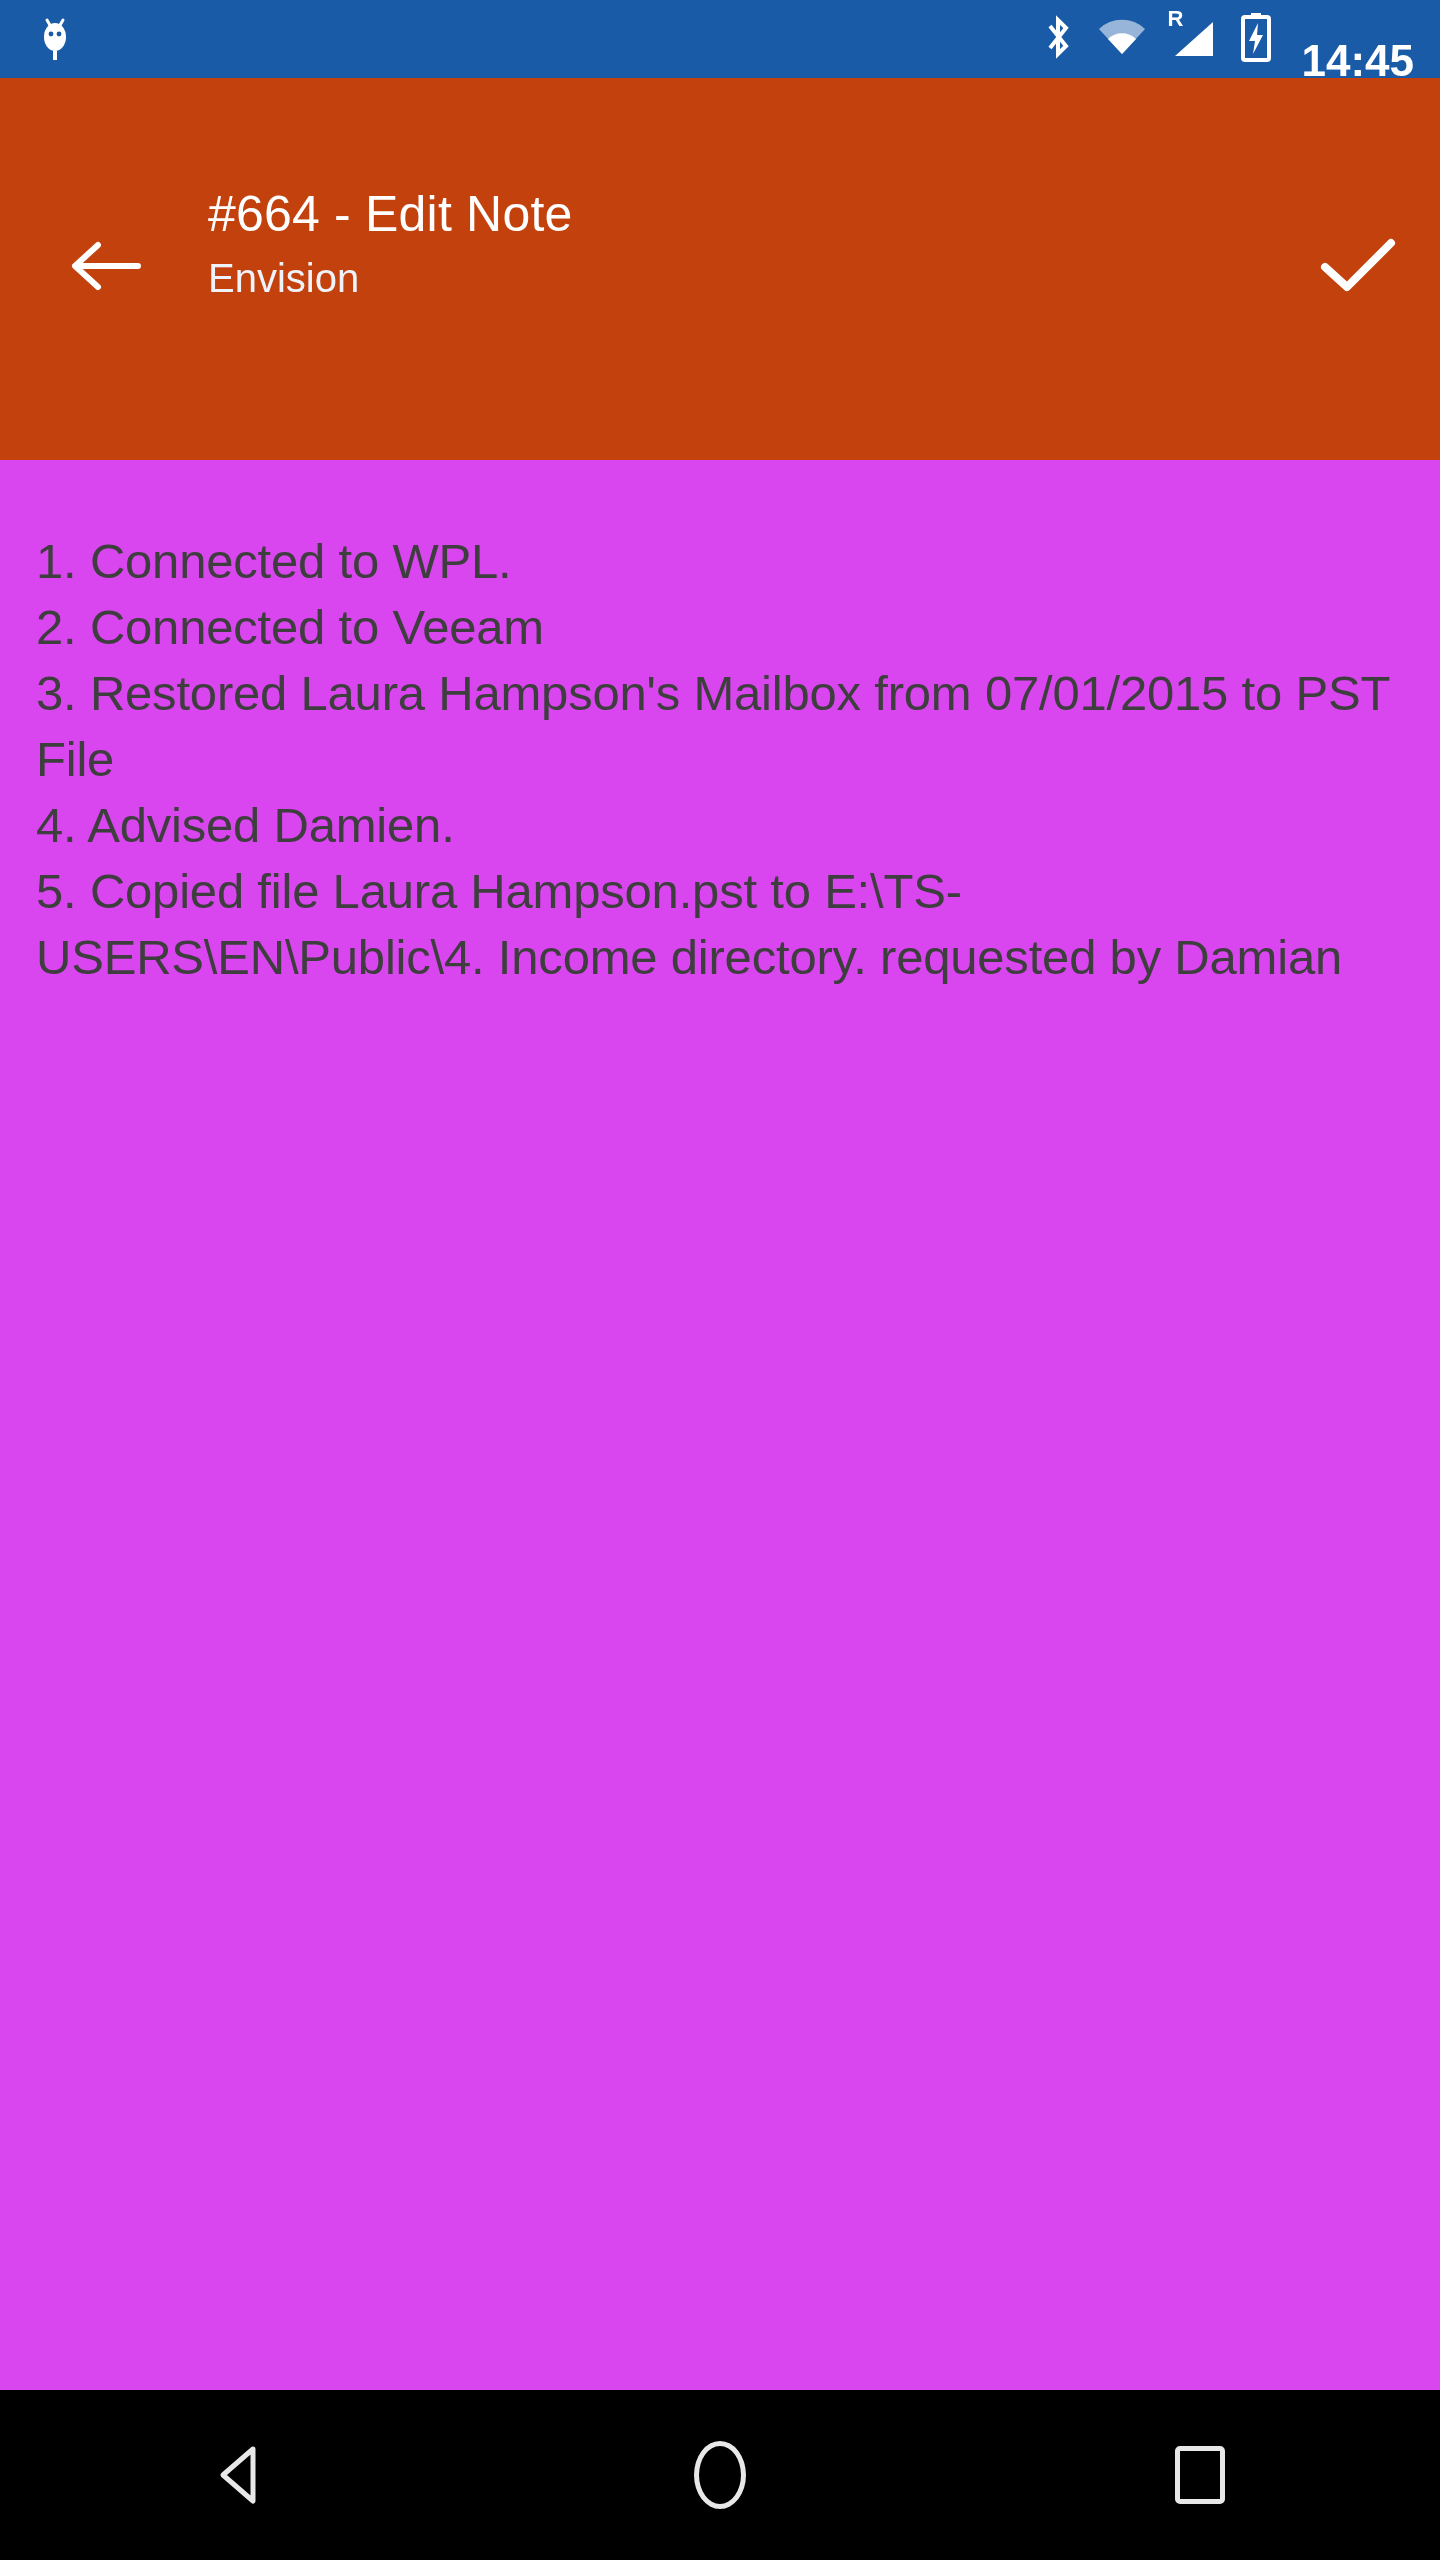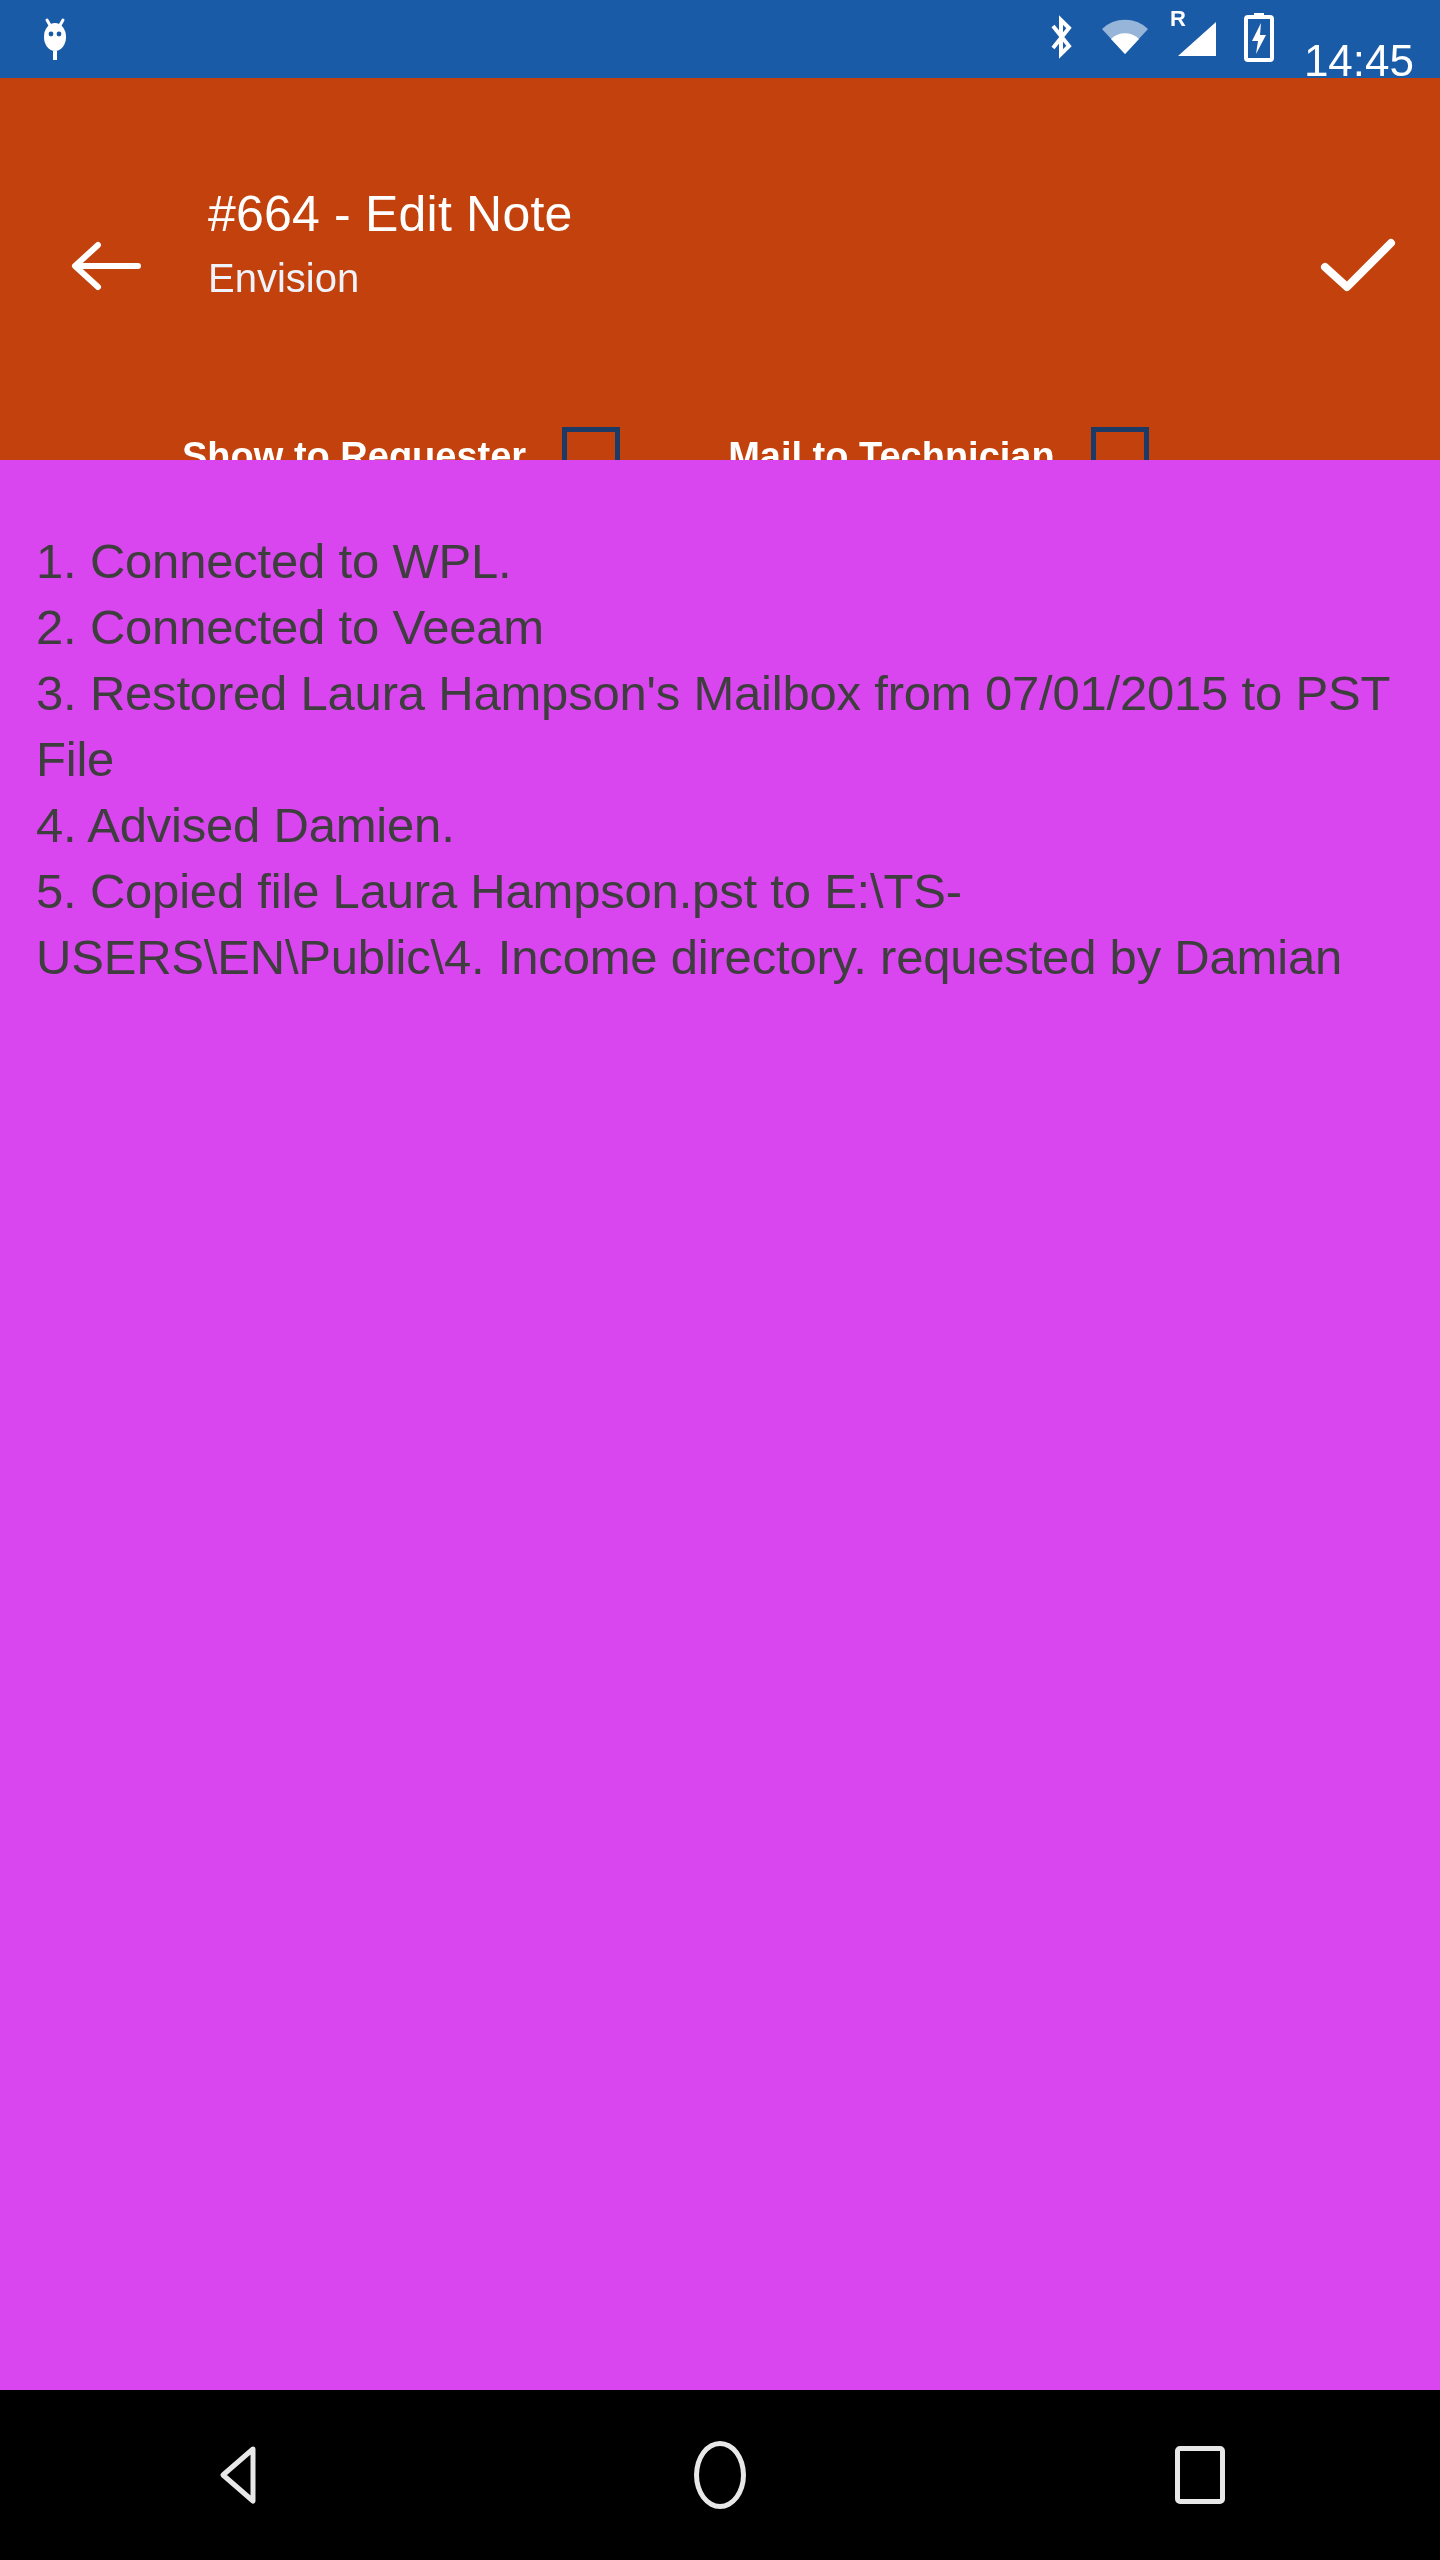--- a/index.html
+++ b/index.html
@@ -21,21 +21,21 @@
     width:1440px; height:78px;
     background:#1a5ba8;
     display:flex; align-items:center;
     padding:0 26px 0 34px;
   }
   #status-left { display:flex; align-items:center; flex:0 0 auto; }
   #status-spacer { flex:1 1 auto; }
   #status-right { display:flex; align-items:center; gap:22px; flex:0 0 auto; }
   .sb-icon { display:block; }
   #status-clock {
-    color:#ffffff; font-size:44px; font-weight:400;
+    color:#ffffff; font-size:44px; font-weight:700;
     letter-spacing:0px; line-height:1; margin-left:6px;
     white-space:nowrap;
     margin-top:44px;
   }
   #sig-wrap { position:relative; display:flex; align-items:flex-end; }
   #roam-letter {
     position:absolute; left:-2px; top:-10px;
     color:#ffffff; font-size:22px; font-weight:700; line-height:1;
   }
 
@@ -207,33 +207,20 @@
       <div id="page-title">#664 - Edit Note</div>
       <div id="page-subtitle">Envision</div>
     </div>
 
     <div id="confirm-button">
       <svg width="78" height="62" viewBox="0 0 78 62">
         <path d="M6 32 L28 52 L72 8" stroke="#ffffff" stroke-width="8" fill="none" stroke-linecap="round" stroke-linejoin="round"></path>
       </svg>
     </div>
 
-    <div id="options-row">
-
-      <div class="option-group" id="option-show-requester">
-        <span class="option-label">Show to Requester</span>
-        <span class="option-checkbox"></span>
-      </div>
-
-      <div class="option-group" id="option-mail-technician">
-        <span class="option-label">Mail to Technician</span>
-        <span class="option-checkbox"></span>
-      </div>
-
-    </div>
   </div>
 
   <div id="app-bar-shadow"></div>
 
   <div id="content-area">
     <div id="note-text">1. Connected to WPL.
 2. Connected to Veeam
 3. Restored Laura Hampson's Mailbox from 07/01/2015 to PST File
 4. Advised Damien.
 5. Copied file Laura Hampson.pst to E:\TS-USERS\EN\Public\4. Income directory. requested by Damian</div>

